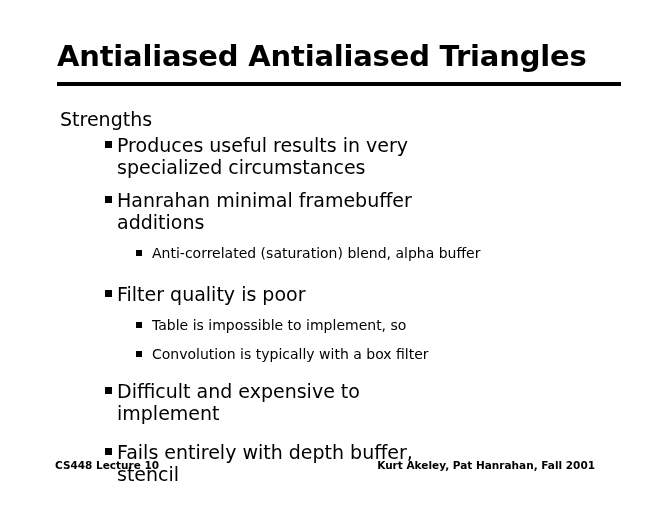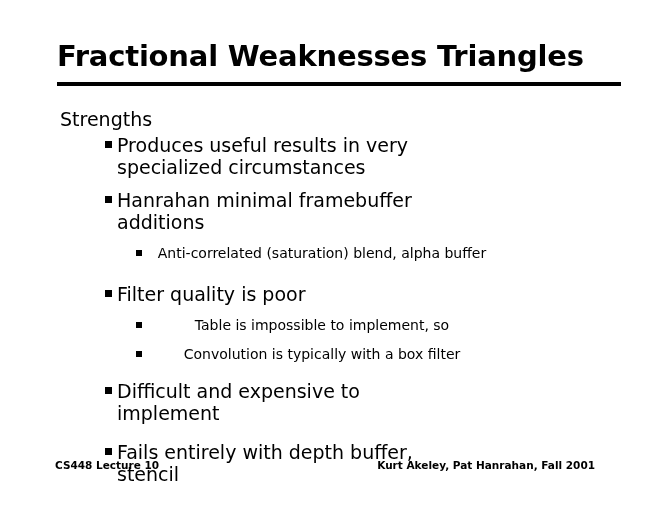--- a/index.html
+++ b/index.html
@@ -87,21 +87,20 @@
   }
 
   
   .lvl2 {
     font-size: 14px;
     line-height: 18px;
     padding-left: 152px;
     padding-right: 56px;
     margin-bottom: 4px;
     font-weight: normal;
-    text-align: center;
   }
   .lvl2 .bullet {
     position: absolute;
     left: 136px;
     top: 6px;
     width: 6px;
     height: 6px;
     background: #000000;
   }
 
@@ -126,21 +125,21 @@
   }
   #footer-left  { white-space: nowrap; }
   #footer-right { white-space: nowrap; }
 </style>
 </head>
 <body>
 
 <div id="slide">
 
   <div id="title-block">
-    <div id="slide-title">Fractional Weaknesses Triangles</div>
+    <div id="slide-title">Antialiased Antialiased Triangles</div>
   </div>
   <div id="title-rule"></div>
 
   <div id="body-block">
 
     <div class="row lvl0">
       <span class="text">Strengths</span>
     </div>
 
     <div class="row lvl1">

